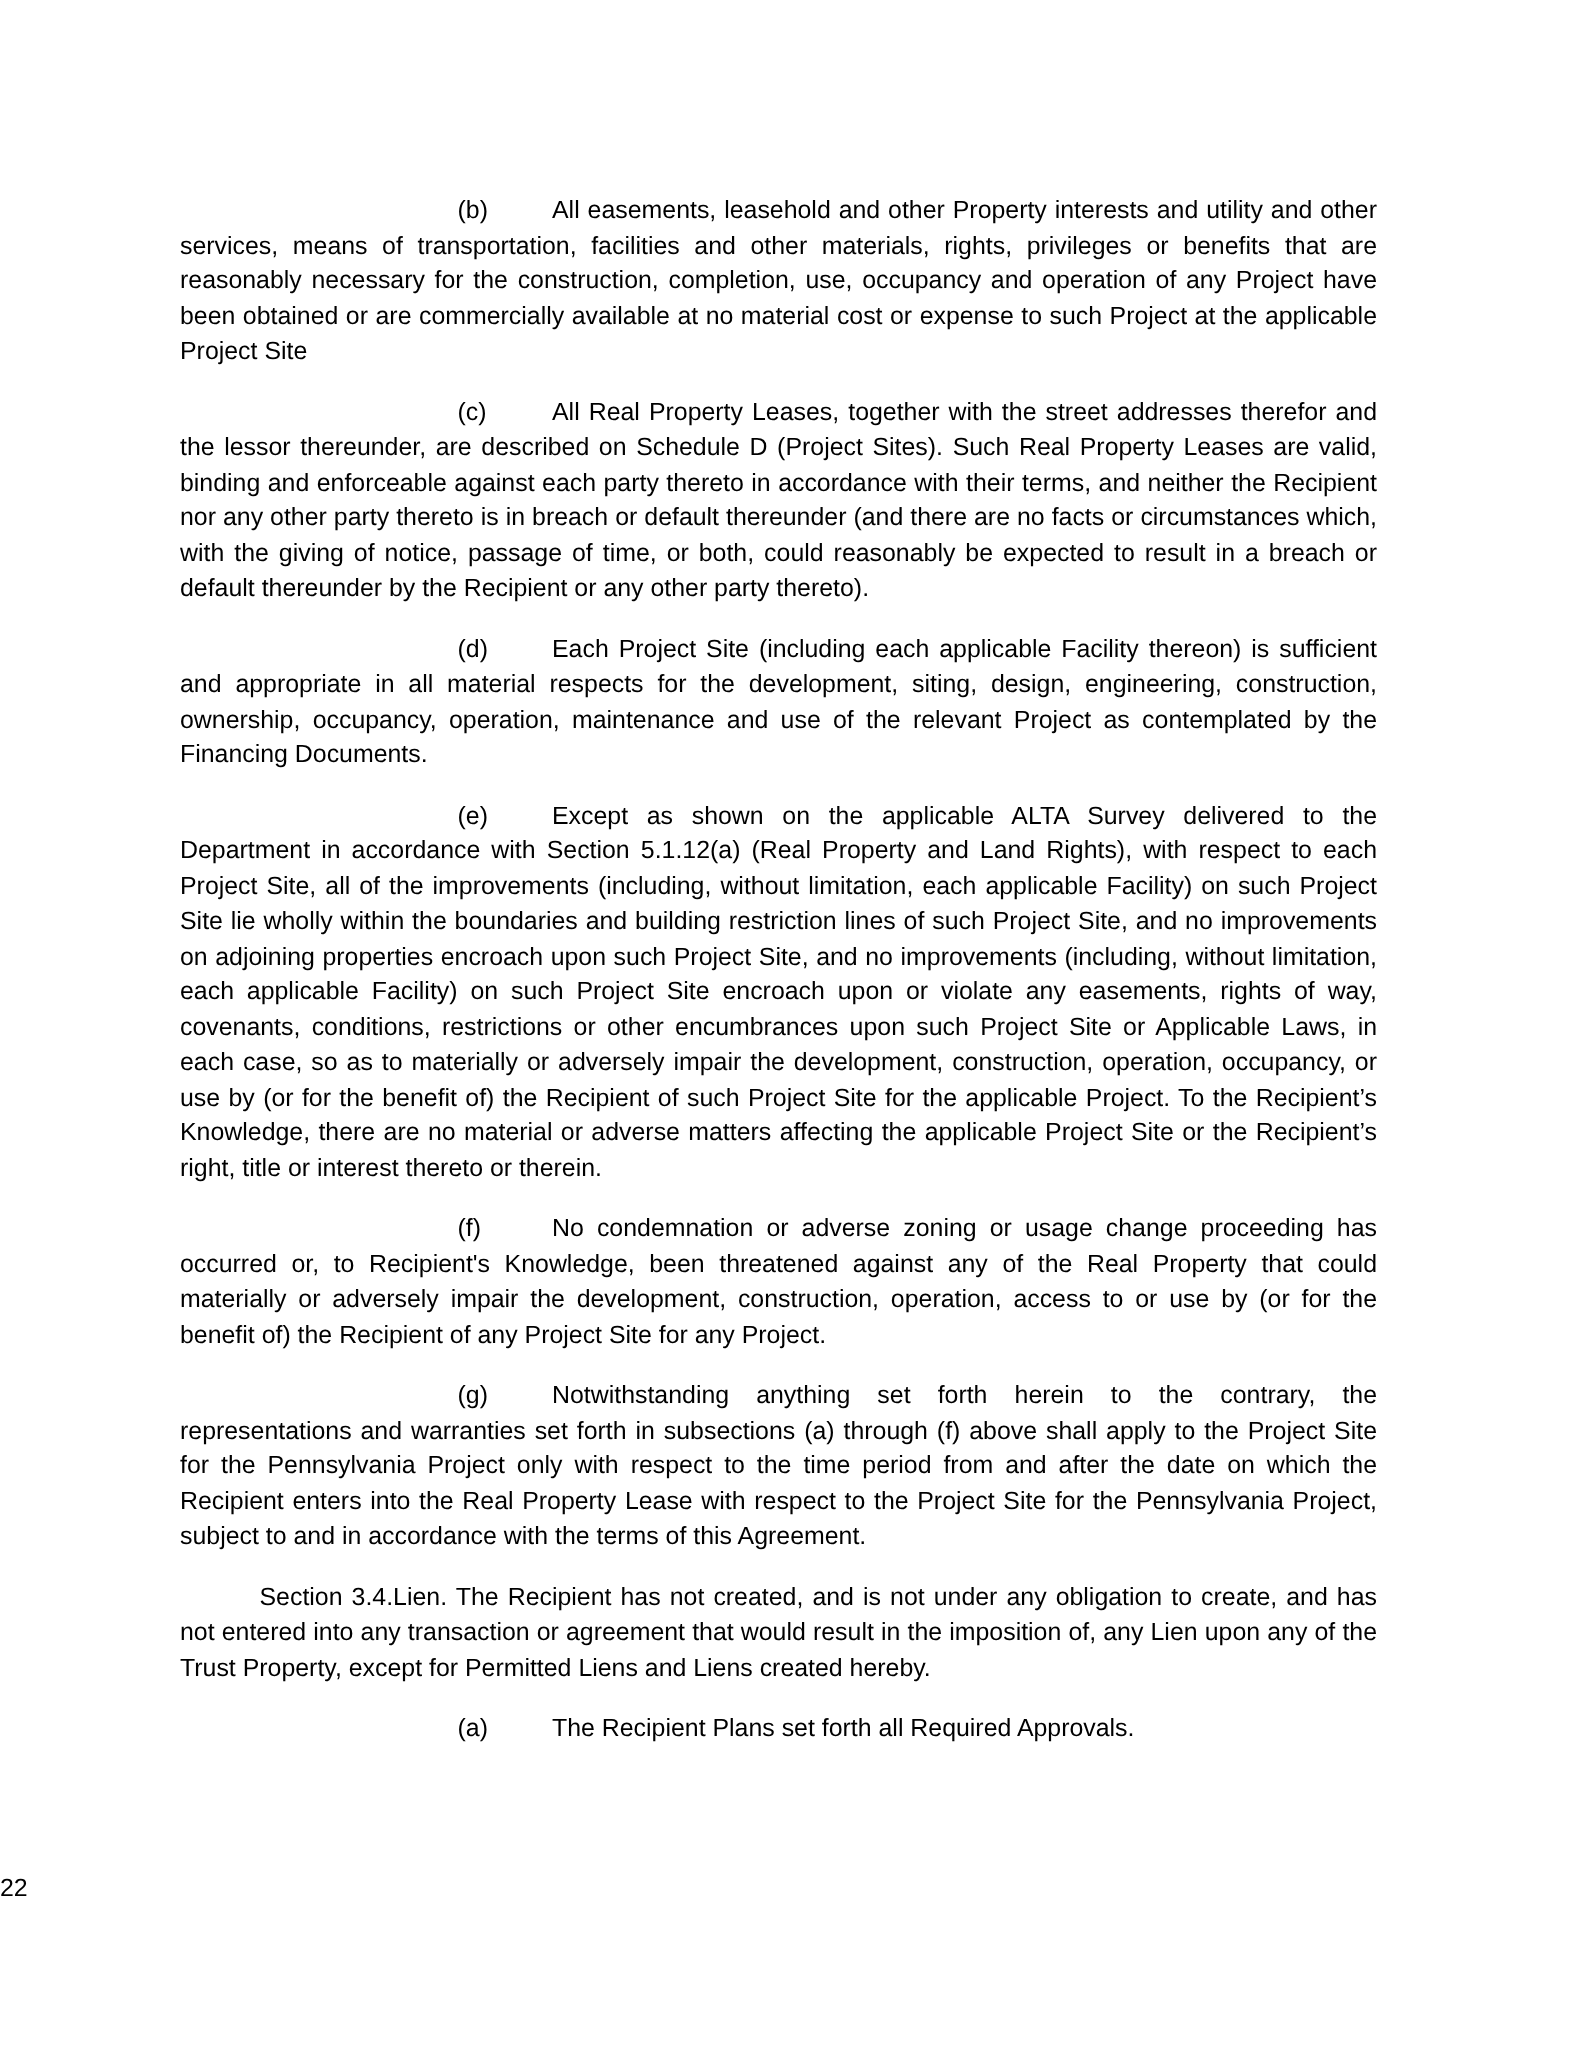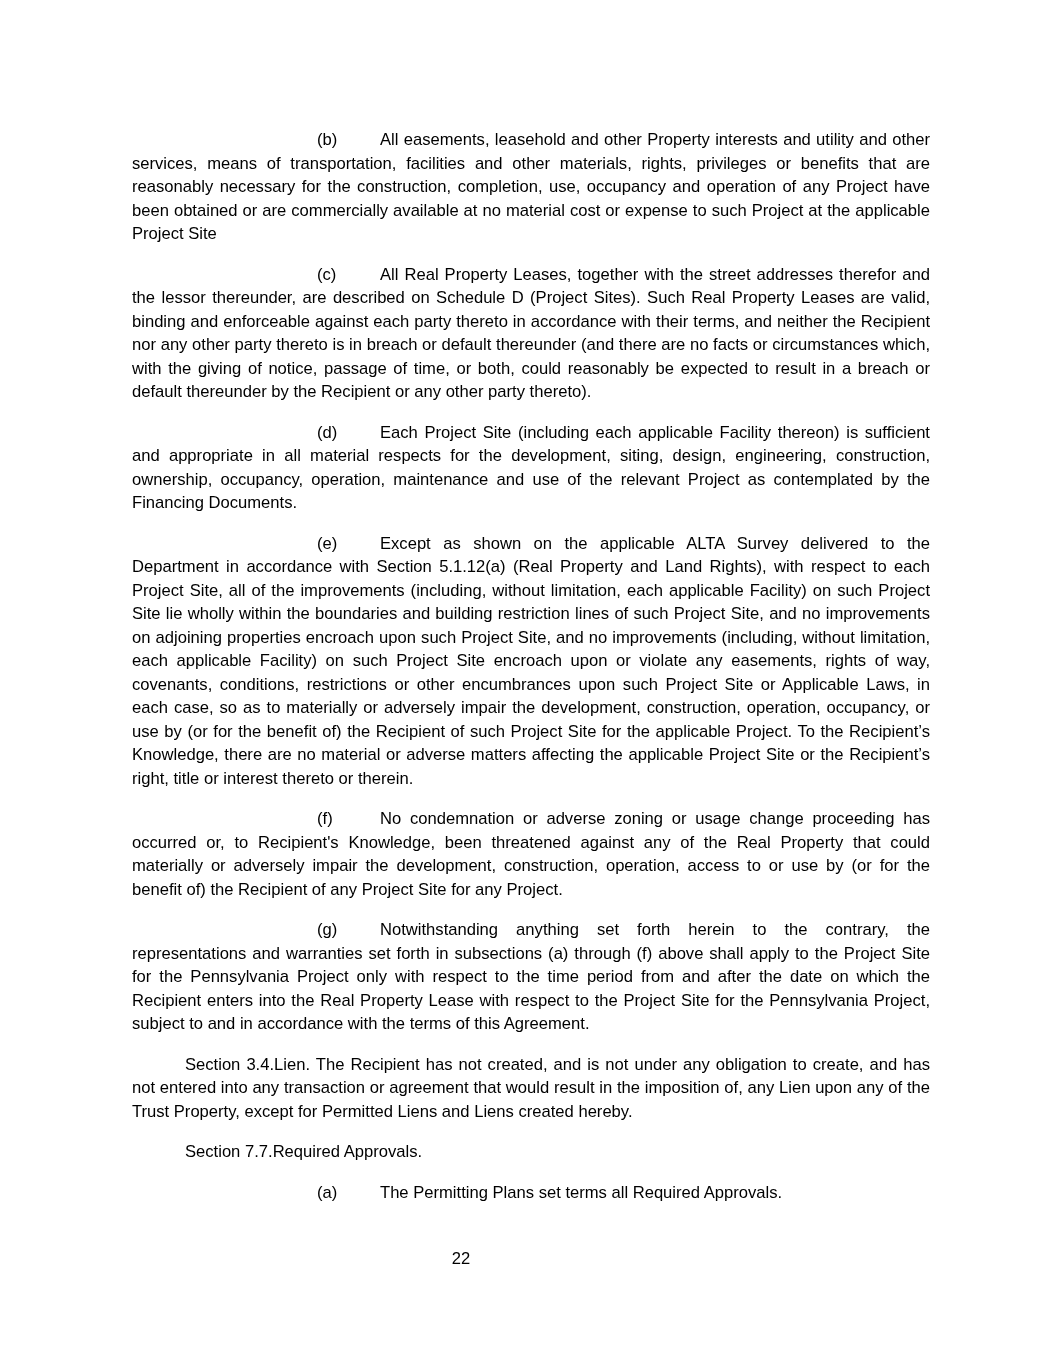--- a/index.html
+++ b/index.html
@@ -14,21 +14,21 @@
     background: #ffffff;
     font-family: "Liberation Sans", sans-serif;
     font-size: 16.6px;
     line-height: 23.5px;
     color: #000000;
     overflow: hidden;
   }
   .body {
     position: absolute;
     top: 128px;
-    left: 132px;
+    left: 120px;
     width: 798px;
   }
   p.para {
     margin: 0 0 17px 0;
     text-align: justify;
   }
   p.lettered {
     text-indent: 185px;
   }
   p.section {
@@ -40,34 +40,33 @@
     text-indent: 0;
   }
   .bold {
     font-weight: normal;
   }
   .footer {
     position: absolute;
     top: 1247px;
     left: 0;
     width: 922px;
-    text-align: center;
+    text-align: left;
   }
 </style>
 </head>
 <body>
 
 <div class="page">
   <main class="body">
       <p class="para lettered"><span class="plabel">(b)</span><span>All easements, leasehold and other Property interests and utility and other services, means of transportation, facilities and other materials, rights, privileges or benefits that are reasonably necessary for the construction, completion, use, occupancy and operation of any Project have been obtained or are commercially available at no material cost or expense to such Project at the applicable Project Site</span></p>
       <p class="para lettered"><span class="plabel">(c)</span><span>All Real Property Leases, together with the street addresses therefor and the lessor thereunder, are described on Schedule D (</span><span class="bold">Project Sites</span><span>).  Such Real Property Leases are valid, binding and enforceable against each party thereto in accordance with their terms, and neither the Recipient nor any other party thereto is in breach or default thereunder (and there are no facts or circumstances which, with the giving of notice, passage of time, or both, could reasonably be expected to result in a breach or default thereunder by the Recipient or any other party thereto).</span></p>
       <p class="para lettered"><span class="plabel">(d)</span><span>Each Project Site (including each applicable Facility thereon) is sufficient and appropriate in all material respects for the development, siting, design, engineering, construction, ownership, occupancy, operation, maintenance and use of the relevant Project as contemplated by the Financing Documents.</span></p>
       <p class="para lettered"><span class="plabel">(e)</span><span>Except as shown on the applicable ALTA Survey delivered to the Department in accordance with Section 5.1.12(a) (</span><span class="bold">Real Property and Land Rights</span><span>), with respect to each Project Site, all of the improvements (including, without limitation, each applicable Facility) on such Project Site lie wholly within the boundaries and building restriction lines of such Project Site, and no improvements on adjoining properties encroach upon such Project Site, and no improvements (including, without limitation, each applicable Facility) on such Project Site encroach upon or violate any easements, rights of way, covenants, conditions, restrictions or other encumbrances upon such Project Site or Applicable Laws, in each case, so as to materially or adversely impair the development, construction, operation, occupancy, or use by (or for the benefit of) the Recipient of such Project Site for the applicable Project.  To the Recipient’s Knowledge, there are no material or adverse matters affecting the applicable Project Site or the Recipient’s right, title or interest thereto or therein.</span></p>
       <p class="para lettered"><span class="plabel">(f)</span><span>No condemnation or adverse zoning or usage change proceeding has occurred or, to Recipient's Knowledge, been threatened against any of the Real Property that could materially or adversely impair the development, construction, operation, access to or use by (or for the benefit of) the Recipient of any Project Site for any Project.</span></p>
       <p class="para lettered"><span class="plabel">(g)</span><span>Notwithstanding anything set forth herein to the contrary, the representations and warranties set forth in subsections (a) through (f) above shall apply to the Project Site for the Pennsylvania Project only with respect to the time period from and after the date on which the Recipient enters into the Real Property Lease with respect to the Project Site for the Pennsylvania Project, subject to and in accordance with the terms of this Agreement.</span></p>
       <p class="para section"><span>Section 3.4.</span><span class="bold">Lien</span><span>.  The Recipient has not created, and is not under any obligation to create, and has not entered into any transaction or agreement that would result in the imposition of, any Lien upon any of the Trust Property, except for Permitted Liens and Liens created hereby.</span></p>
-      <p class="para section"><span>Section 7.7.</span><span class="bold">Required Approvals</span><span>.</span></p>
-      <p class="para lettered"><span class="plabel">(a)</span><span>The Permitting Plans set terms all Required Approvals.</span></p>
+      <p class="para lettered"><span class="plabel">(a)</span><span>The Recipient Plans set forth all Required Approvals.</span></p>
     </main>
   <footer class="footer">
     <span>22</span>
   </footer>
 </div>
 
 </body></html>

